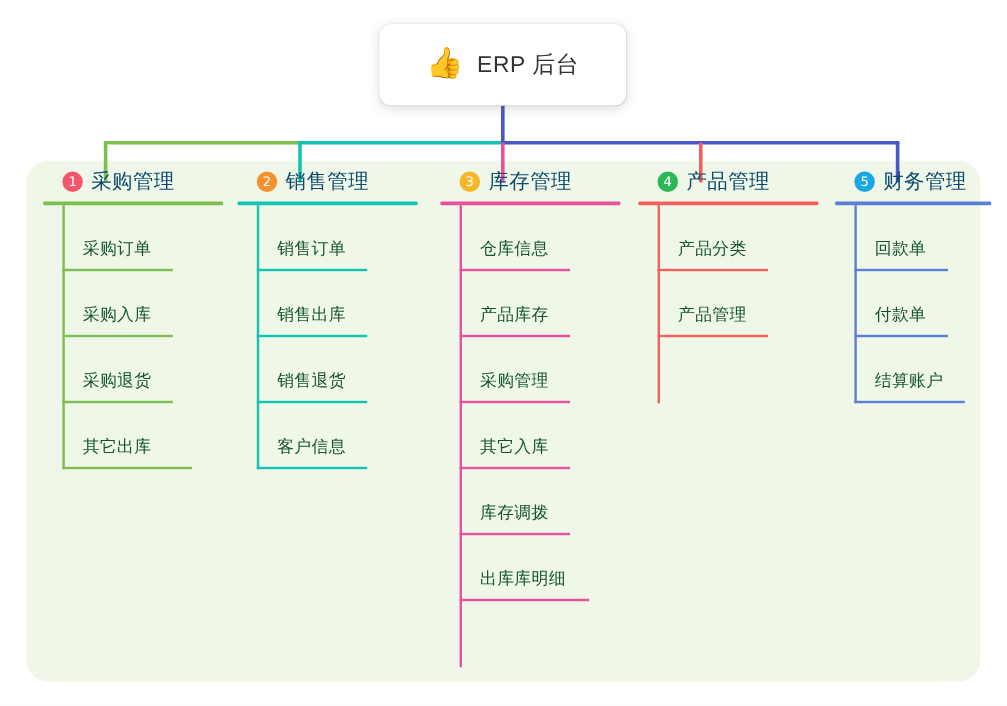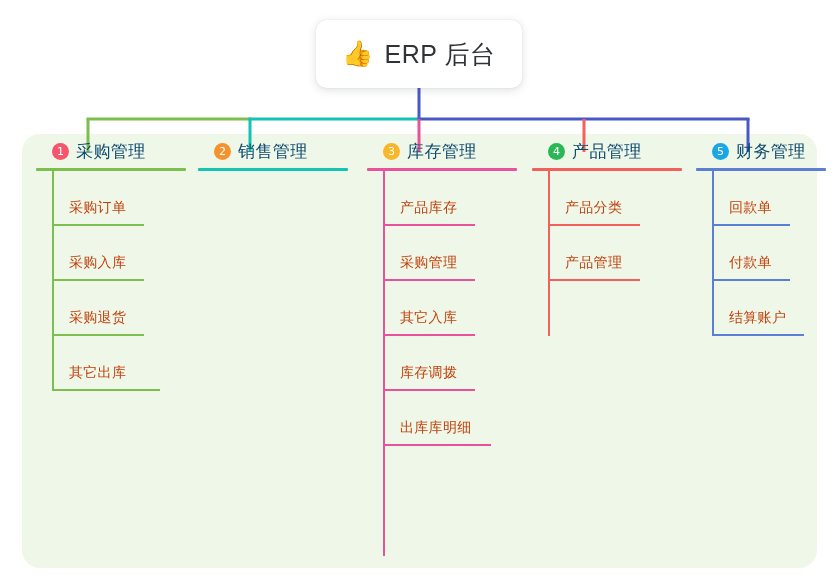--- a/index.html
+++ b/index.html
@@ -38,21 +38,21 @@
     gap: 11px;
     box-sizing: border-box;
   }
   #root-emoji {
     font-size: 25px;
     line-height: 1;
     display: inline-block;
     transform: translateY(-1px);
   }
   #root-title {
-    font-size: 25px;
+    font-size: 19px;
     color: #2f3336;
     letter-spacing: 0.5px;
     white-space: nowrap;
   }
 
   
   #connectors {
     position: absolute;
     left: 0; top: 0;
     width: 839px;
@@ -125,21 +125,21 @@
   .leaf {
     position: relative;
     height: 55px;
     box-sizing: border-box;
   }
   .leaf-label {
     position: absolute;
     left: 33px;
     bottom: 9px;
     font-size: 14px;
-    color: #c2410c;
+    color: #14532d;
     white-space: nowrap;
     letter-spacing: 0.3px;
   }
   .leaf-rule {
     position: absolute;
     left: 16px;
     bottom: 0;
     height: 2px;
   }
 </style>
@@ -193,30 +193,53 @@
             <div class="leaf-rule" style="background: rgb(124, 191, 79); width: 108px;"></div>
           </div>
         </div>
       </div>
       <div class="column" style="left: 198px; width: 150px;">
         <div class="col-head">
           <span class="badge" style="background: rgb(245, 146, 46);">2</span>
           <span class="col-title">销售管理</span>
         </div>
         <div class="col-rule" style="background: rgb(19, 196, 178); width: 150px;"></div>
+        <div class="leaves">
+          <div class="spine" style="background: rgb(19, 196, 178); height: 220px;"></div>
+          <div class="leaf">
+            <span class="leaf-label">销售订单</span>
+            <div class="leaf-rule" style="background: rgb(19, 196, 178); width: 92px;"></div>
+          </div>
+          <div class="leaf">
+            <span class="leaf-label">销售出库</span>
+            <div class="leaf-rule" style="background: rgb(19, 196, 178); width: 92px;"></div>
+          </div>
+          <div class="leaf">
+            <span class="leaf-label">销售退货</span>
+            <div class="leaf-rule" style="background: rgb(19, 196, 178); width: 92px;"></div>
+          </div>
+          <div class="leaf">
+            <span class="leaf-label">客户信息</span>
+            <div class="leaf-rule" style="background: rgb(19, 196, 178); width: 92px;"></div>
+          </div>
+        </div>
       </div>
       <div class="column" style="left: 367px; width: 150px;">
         <div class="col-head">
           <span class="badge" style="background: rgb(246, 183, 40);">3</span>
           <span class="col-title">库存管理</span>
         </div>
         <div class="col-rule" style="background: rgb(232, 82, 156); width: 150px;"></div>
         <div class="leaves">
           <div class="spine" style="background: rgb(232, 82, 156); height: 385px;"></div>
           <div class="leaf">
+            <span class="leaf-label">仓库信息</span>
+            <div class="leaf-rule" style="background: rgb(232, 82, 156); width: 92px;"></div>
+          </div>
+          <div class="leaf">
             <span class="leaf-label">产品库存</span>
             <div class="leaf-rule" style="background: rgb(232, 82, 156); width: 92px;"></div>
           </div>
           <div class="leaf">
             <span class="leaf-label">采购管理</span>
             <div class="leaf-rule" style="background: rgb(232, 82, 156); width: 92px;"></div>
           </div>
           <div class="leaf">
             <span class="leaf-label">其它入库</span>
             <div class="leaf-rule" style="background: rgb(232, 82, 156); width: 92px;"></div>

